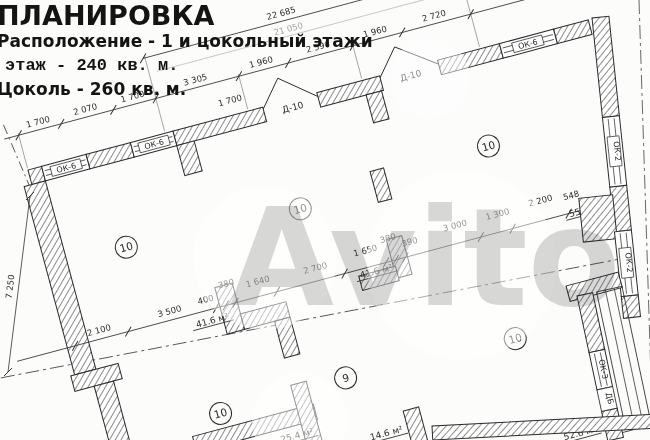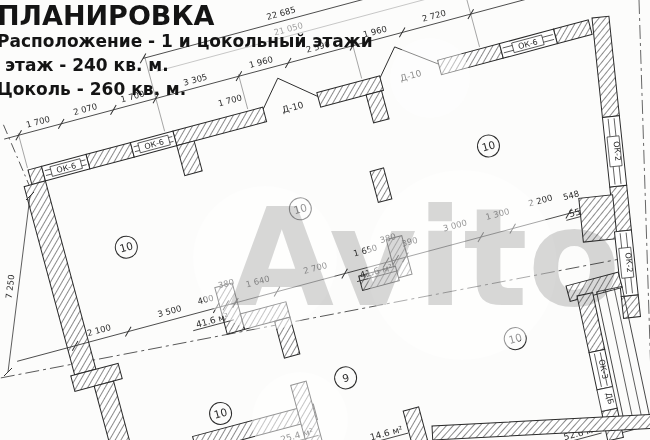--- a/index.html
+++ b/index.html
@@ -1,21 +1,21 @@
 <!DOCTYPE html>
 <html><head>
 <meta charset="utf-8">
 <style>
   html,body{margin:0;padding:0;background:#e8e8e8;}
   .screen{position:relative;width:650px;height:440px;background:#fcfcfb;overflow:hidden;
           font-family:"DejaVu Sans","Liberation Sans",sans-serif;}
   .hdr{position:absolute;left:0;top:0;z-index:5;color:#141414;line-height:1;}
   .hdr .t1{position:absolute;left:-3px;top:2px;font-size:27px;font-weight:700;white-space:nowrap;}
   .hdr .t2{position:absolute;left:-3px;top:33px;font-size:17px;font-weight:700;white-space:nowrap;}
-  .hdr .t3{position:absolute;left:5px;top:57px;font-size:17px;font-weight:700;white-space:nowrap;}
+  .hdr .t3{position:absolute;left:5px;top:57px;font-size:17px;font-weight:700;white-space:nowrap;font-family:Liberation Mono, monospace;}
   .hdr .t4{position:absolute;left:-3px;top:81px;font-size:17px;font-weight:700;white-space:nowrap;}
   svg{position:absolute;left:0;top:0;}
   text{fill:#2b2b2b;}
   .dim{font-size:8.5px;}
   .dimf{font-size:8.5px;opacity:.45;}
   .area{font-size:9px;}
   .room{font-size:10.5px;}
   .wlab{font-size:8px;}
   .dlab{font-size:9px;}
 </style>

